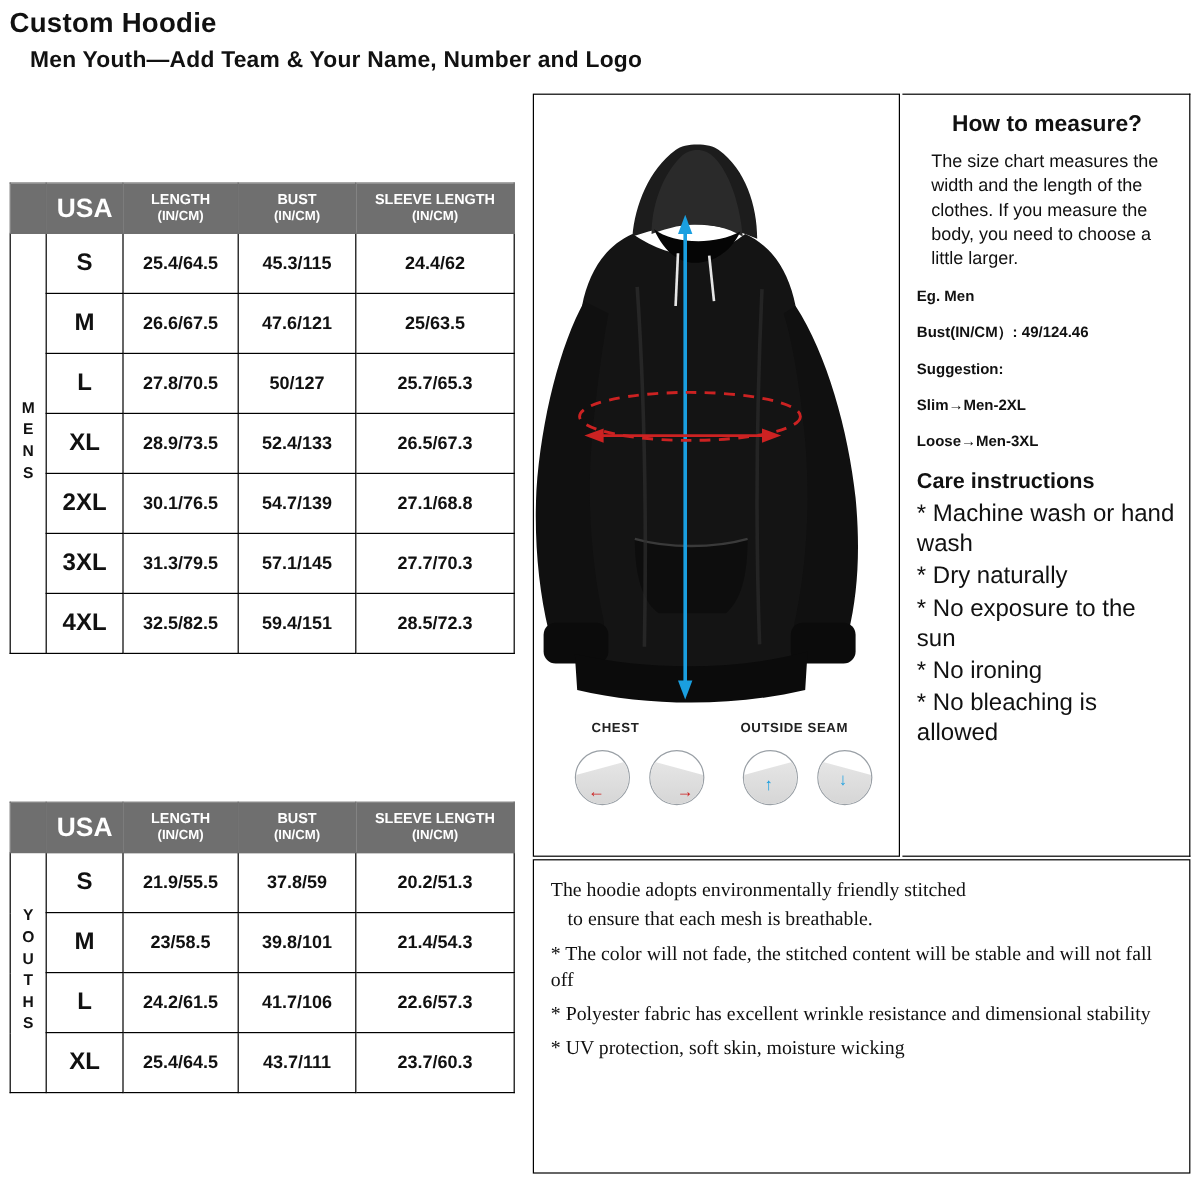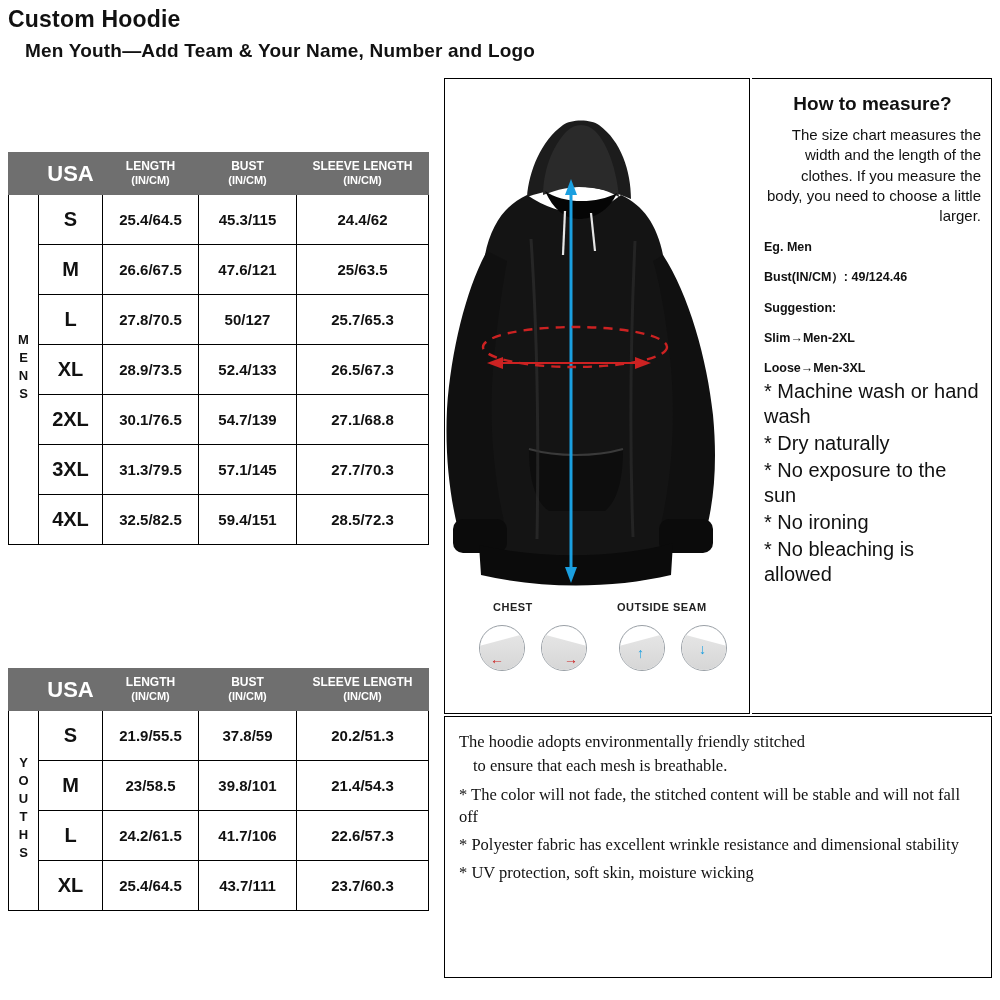--- a/index.html
+++ b/index.html
@@ -160,22 +160,21 @@
   }
   .info-h {
     font-size: 19px;
     font-weight: bold;
     text-align: center;
     margin: 2px 0 10px;
   }
   .info-p {
     font-size: 15px;
     line-height: 1.35;
-    margin: 0 0 12px;
-    text-align: right;
+    margin: 0 12px 12px;
   }
   .info-small {
     font-size: 12.5px;
     line-height: 1.45;
     margin: 12px 0 2px;
     font-weight: bold;
   }
   .care-h {
     font-size: 18px;
     font-weight: bold;
@@ -415,20 +414,21 @@
 
   <div class="info-panel">
     <div class="info-h">How to measure?</div>
     <p class="info-p">The size chart measures the width and the length of the clothes.  If you measure the body, you need to choose a little larger.</p>
     <p class="info-small">Eg. Men</p>
     <p class="info-small">Bust(IN/CM）: 49/124.46</p>
     <p class="info-small">Suggestion:</p>
     <p class="info-small">Slim→Men-2XL</p>
     <p class="info-small">Loose→Men-3XL</p>
 
+    <div class="care-h">Care instructions</div>
     <p class="care-item">* Machine wash or hand wash</p>
     <p class="care-item">* Dry naturally</p>
     <p class="care-item">* No exposure to the sun</p>
     <p class="care-item">* No ironing</p>
     <p class="care-item">* No bleaching is allowed</p>
   </div>
 
   <div class="bottom-panel">
     <p class="bp-serif">The hoodie adopts environmentally friendly stitched</p>
     <p class="bp-serif bp-indent">to ensure that each mesh is breathable.</p>

